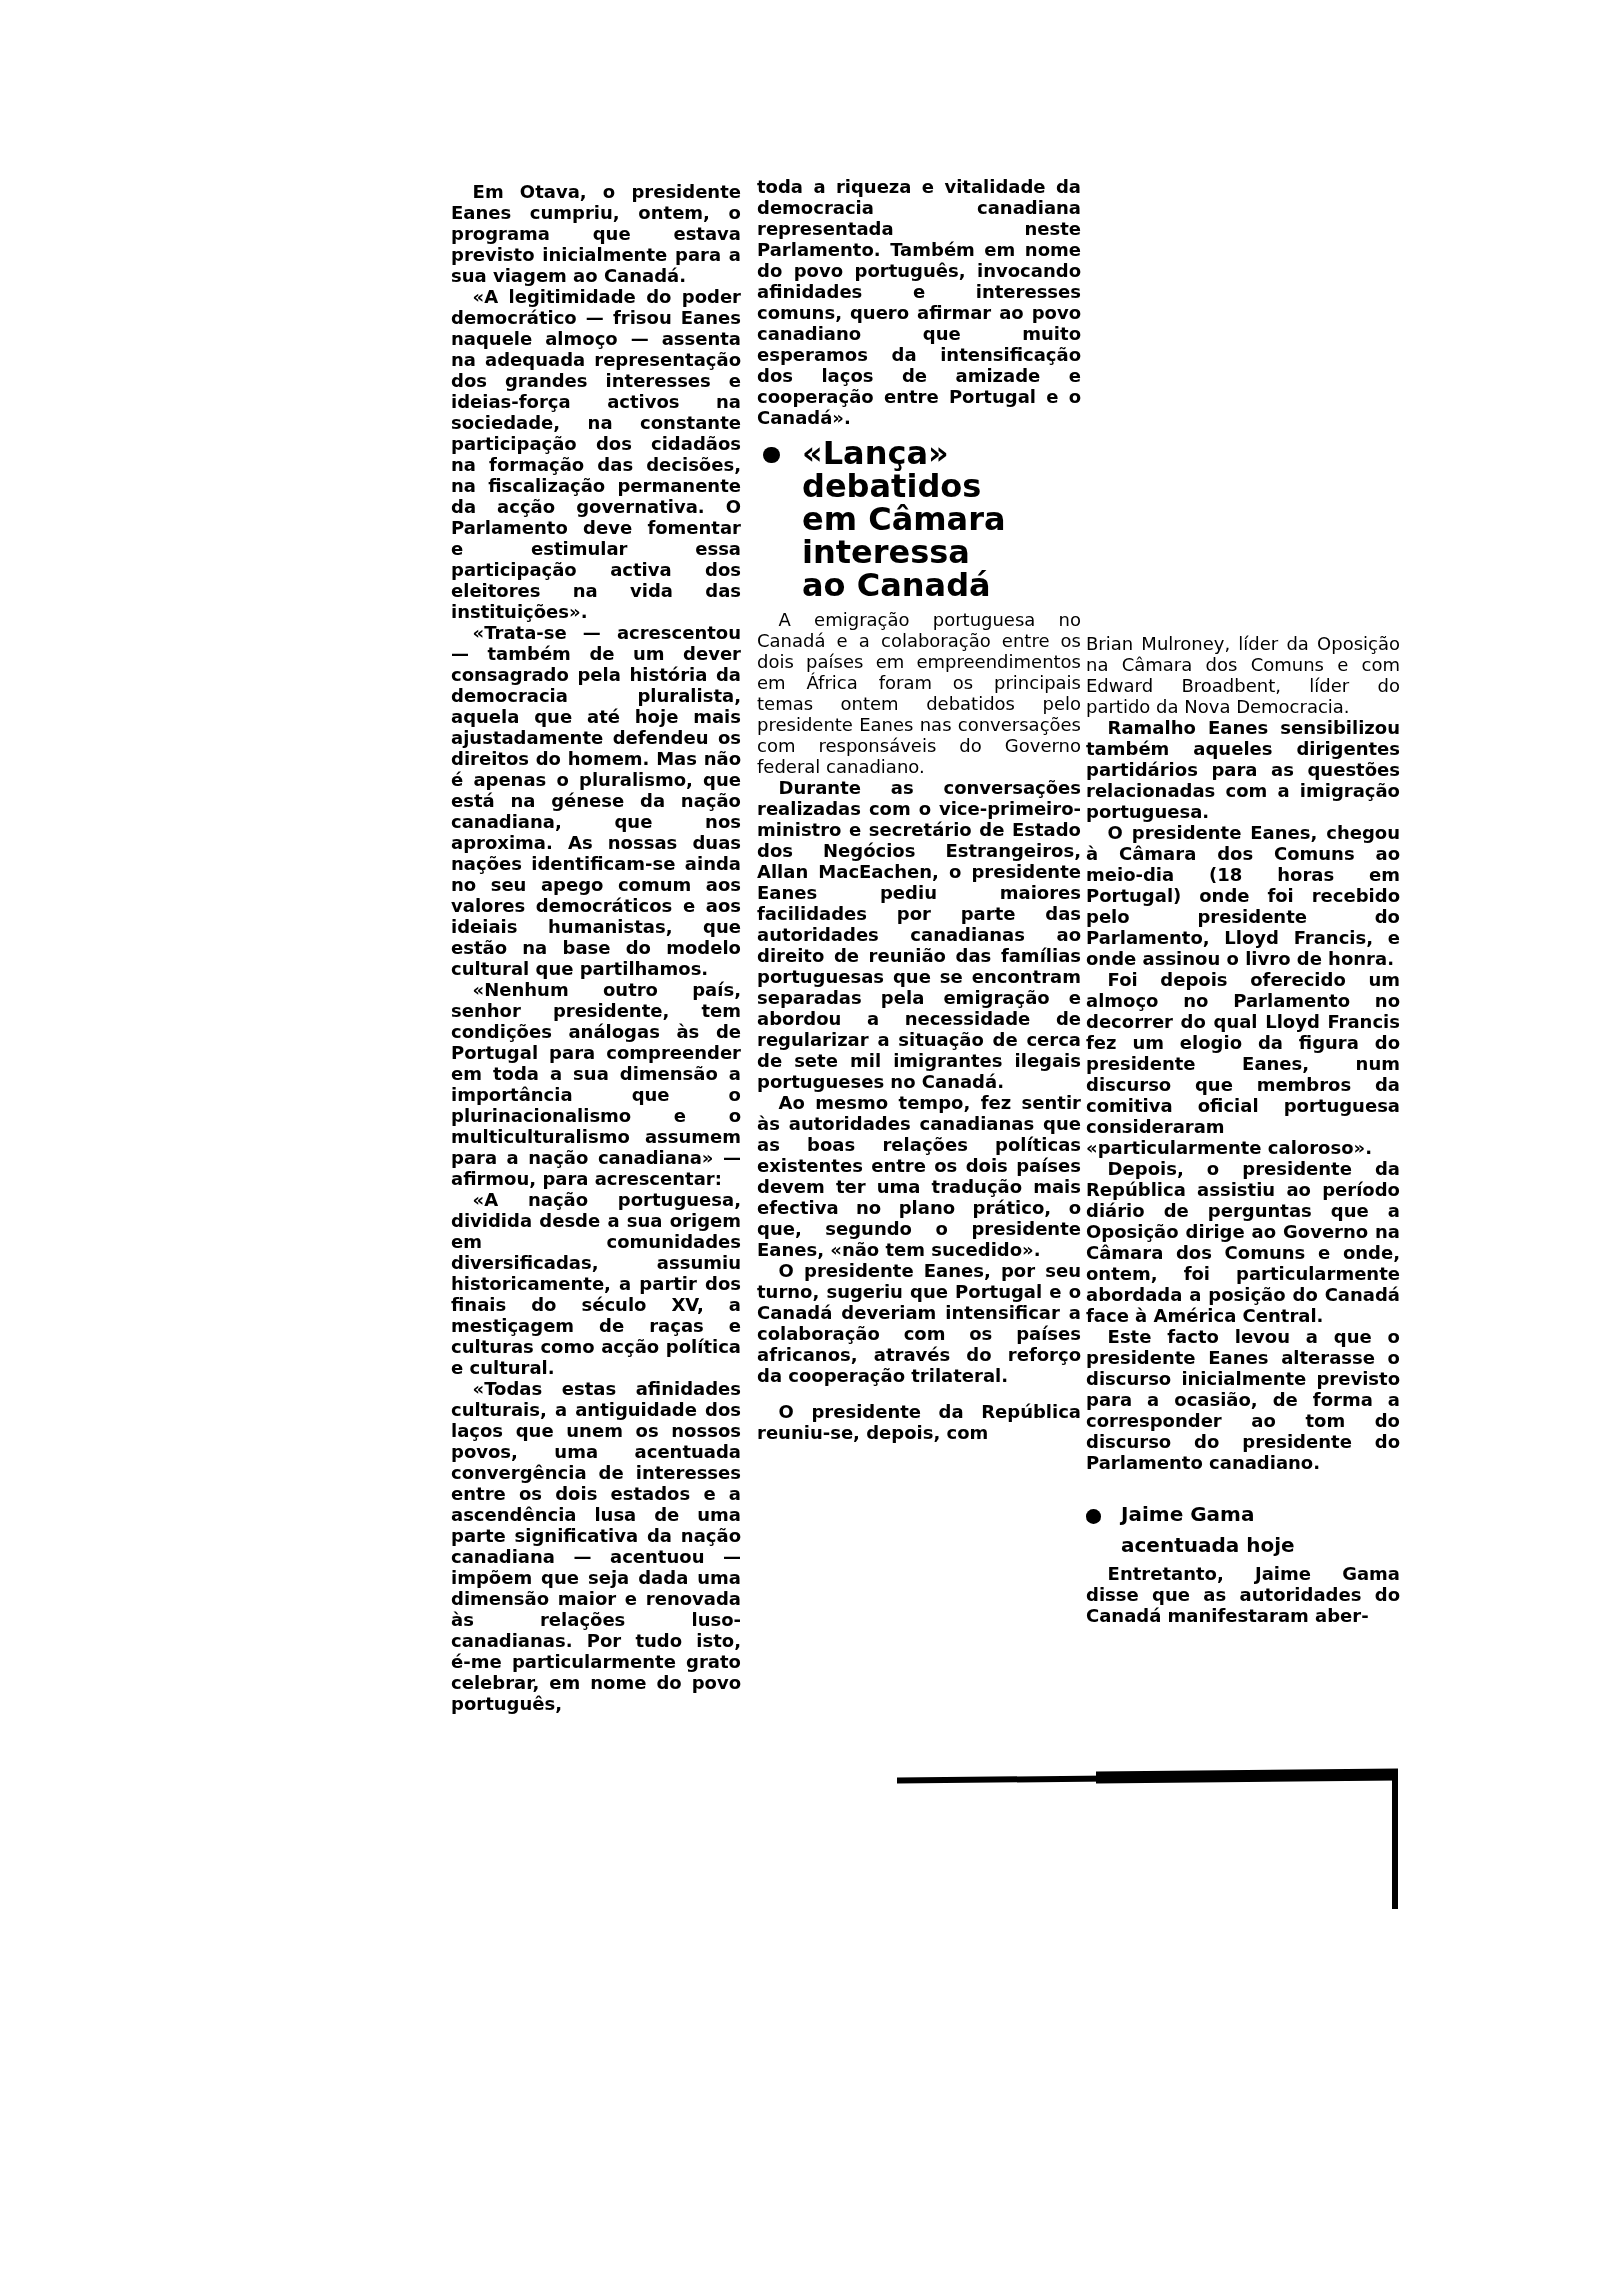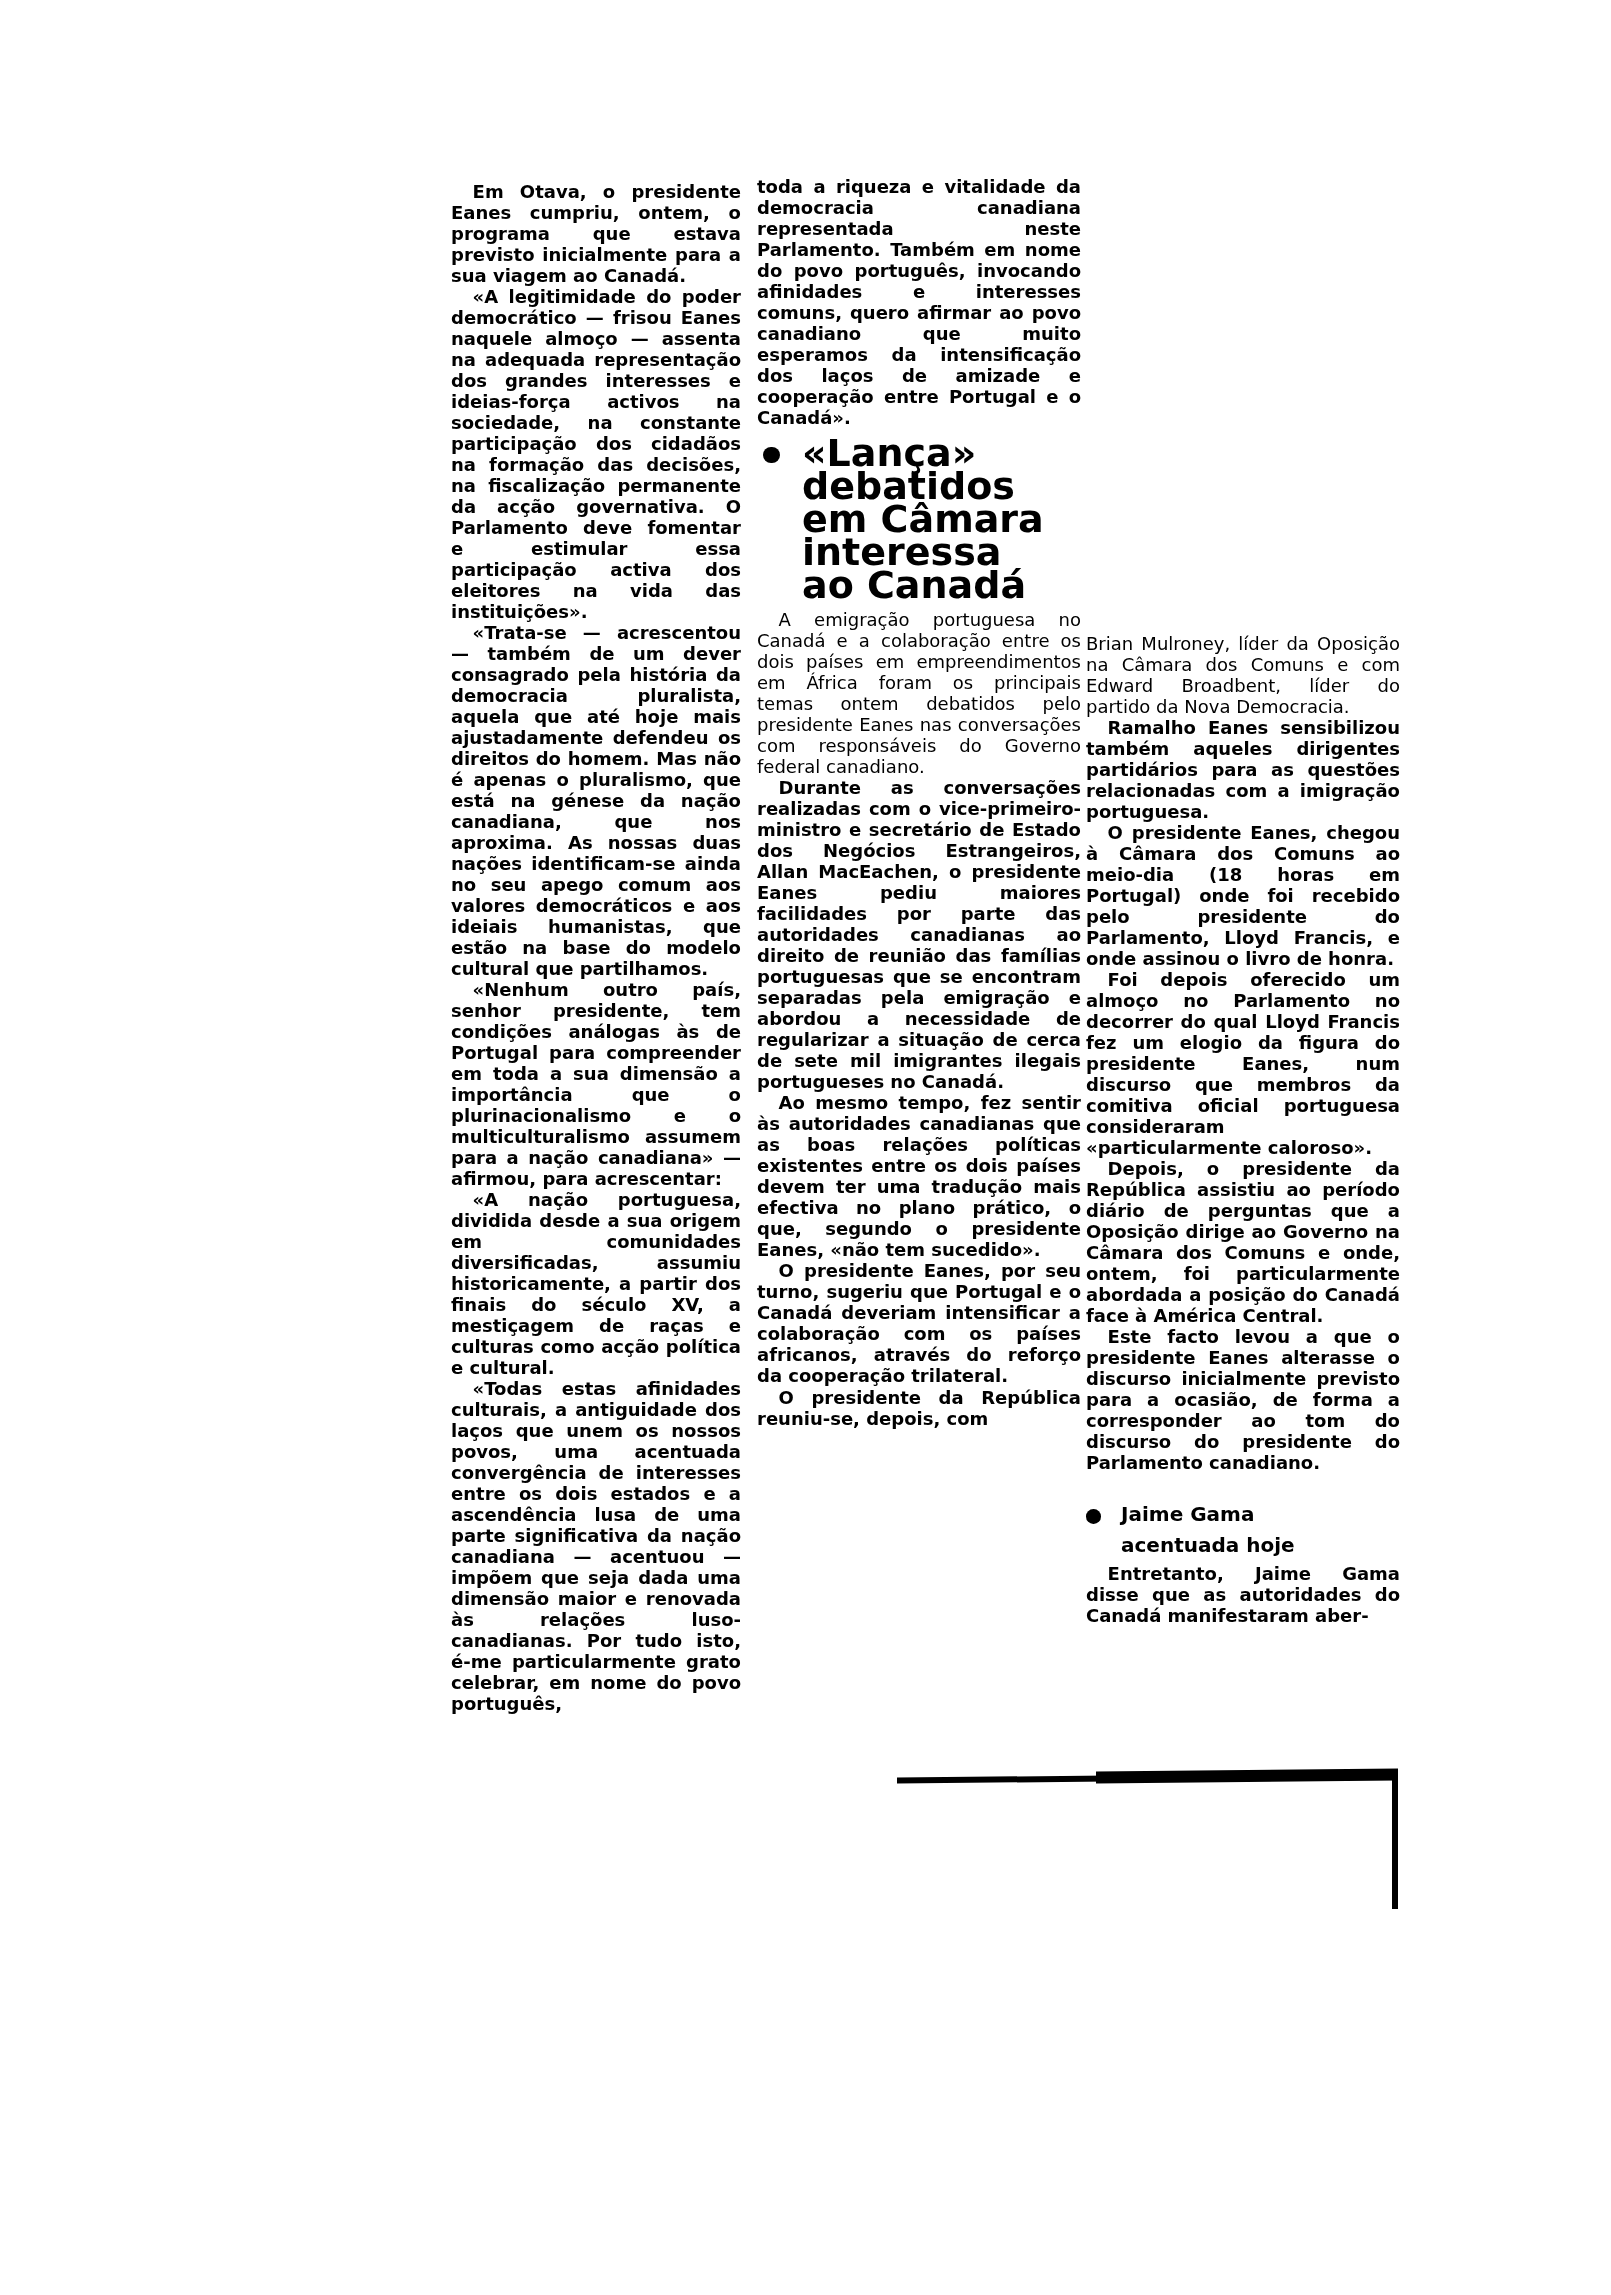--- a/index.html
+++ b/index.html
@@ -7,21 +7,21 @@
          font-family: "DejaVu Sans", sans-serif; color: #000; }
   .col { position: absolute; font-size: 18px; line-height: 21px; font-weight: bold;
          text-align: justify; hyphens: manual; }
   .col p { margin: 0; text-indent: 21.6px; }
   .col p.noindent { text-indent: 0; }
   #col1 { left: 451px; top: 181px; width: 290px; }
   #col2 { left: 757px; top: 176px; width: 324px; }
   #col3 { left: 1086px; top: 633px; width: 314px; }
   .light { font-weight: normal; }
   .subhead { font-family: "DejaVu Sans", sans-serif; font-weight: bold;
-             font-size: 38px; line-height: 33px; margin: 8.8px 0 6.9px 0;
+             font-size: 32px; line-height: 33px; margin: 8.8px 0 6.9px 0;
              position: relative; padding-left: 45px; text-indent: 0; }
   .subhead .bullet { position: absolute; left: 5.9px; top: 9.8px; width: 16.7px; height: 16.7px;
                      background: #000; border-radius: 50%; }
   .subhead-sm { font-size: 20px; line-height: 31px; padding-left: 35px; margin: 25.5px 0 2.9px 0; }
   .subhead-sm .bullet { left: 0; top: 10.8px; width: 14.7px; height: 14.7px; }
   .subhead span.line { display: block; }
   .rule-h { position: absolute; background: #000; }
   .rule-v { position: absolute; background: #000; }
 </style>
 </head>
@@ -43,21 +43,21 @@
     <span class="line">«Lança»</span>
     <span class="line">debatidos</span>
     <span class="line">em Câmara</span>
     <span class="line">interessa</span>
     <span class="line">ao Canadá</span>
   </div>
   <p class="light">A emigração portuguesa no Canadá e a colaboração entre os dois países em empreendimentos em África foram os principais temas ontem debatidos pelo presidente Eanes nas conversações com responsáveis do Governo federal canadiano.</p>
   <p>Durante as conversações realizadas com o vice-primeiro-ministro e secretário de Estado dos Negócios Estrangeiros, Allan MacEachen, o presidente Eanes pediu maiores facilidades por parte das autoridades canadianas ao direito de reunião das famílias portuguesas que se encontram separadas pela emigração e abordou a necessidade de regularizar a situação de cerca de sete mil imigrantes ilegais portugueses no Canadá.</p>
   <p>Ao mesmo tempo, fez sentir às autoridades canadianas que as boas relações políticas existentes entre os dois países devem ter uma tradução mais efectiva no plano prático, o que, segundo o presidente Eanes, «não tem sucedido».</p>
   <p>O presidente Eanes, por seu turno, sugeriu que Portugal e o Canadá deveriam intensificar a colaboração com os países africanos, através do reforço da cooperação trilateral.</p>
-  <p style="margin-top:1px">O presidente da República reuniu-se, depois, com</p>
+  <p style="margin-top:15px">O presidente da República reuniu-se, depois, com</p>
 </div>
 
 <div id="col3" class="col">
   <p class="noindent light">Brian Mulroney, líder da Oposição na Câmara dos Comuns e com Edward Broadbent, líder do partido da Nova Democracia.</p>
   <p>Ramalho Eanes sensibilizou também aqueles dirigentes partidários para as questões relacionadas com a imigração portuguesa.</p>
   <p>O presidente Eanes, chegou à Câmara dos Comuns ao meio-dia (18 horas em Portugal) onde foi recebido pelo presidente do Parlamento, Lloyd Francis, e onde assinou o livro de honra.</p>
   <p>Foi depois oferecido um almoço no Parlamento no decorrer do qual Lloyd Francis fez um elogio da figura do presidente Eanes, num discurso que membros da comitiva oficial portuguesa consideraram «particularmente caloroso».</p>
   <p>Depois, o presidente da República assistiu ao período diário de perguntas que a Oposição dirige ao Governo na Câmara dos Comuns e onde, ontem, foi particularmente abordada a posição do Canadá face à América Central.</p>
   <p>Este facto levou a que o presidente Eanes alterasse o discurso inicialmente previsto para a ocasião, de forma a corresponder ao tom do discurso do presidente do Parlamento canadiano.</p>
   <div class="subhead subhead-sm">

